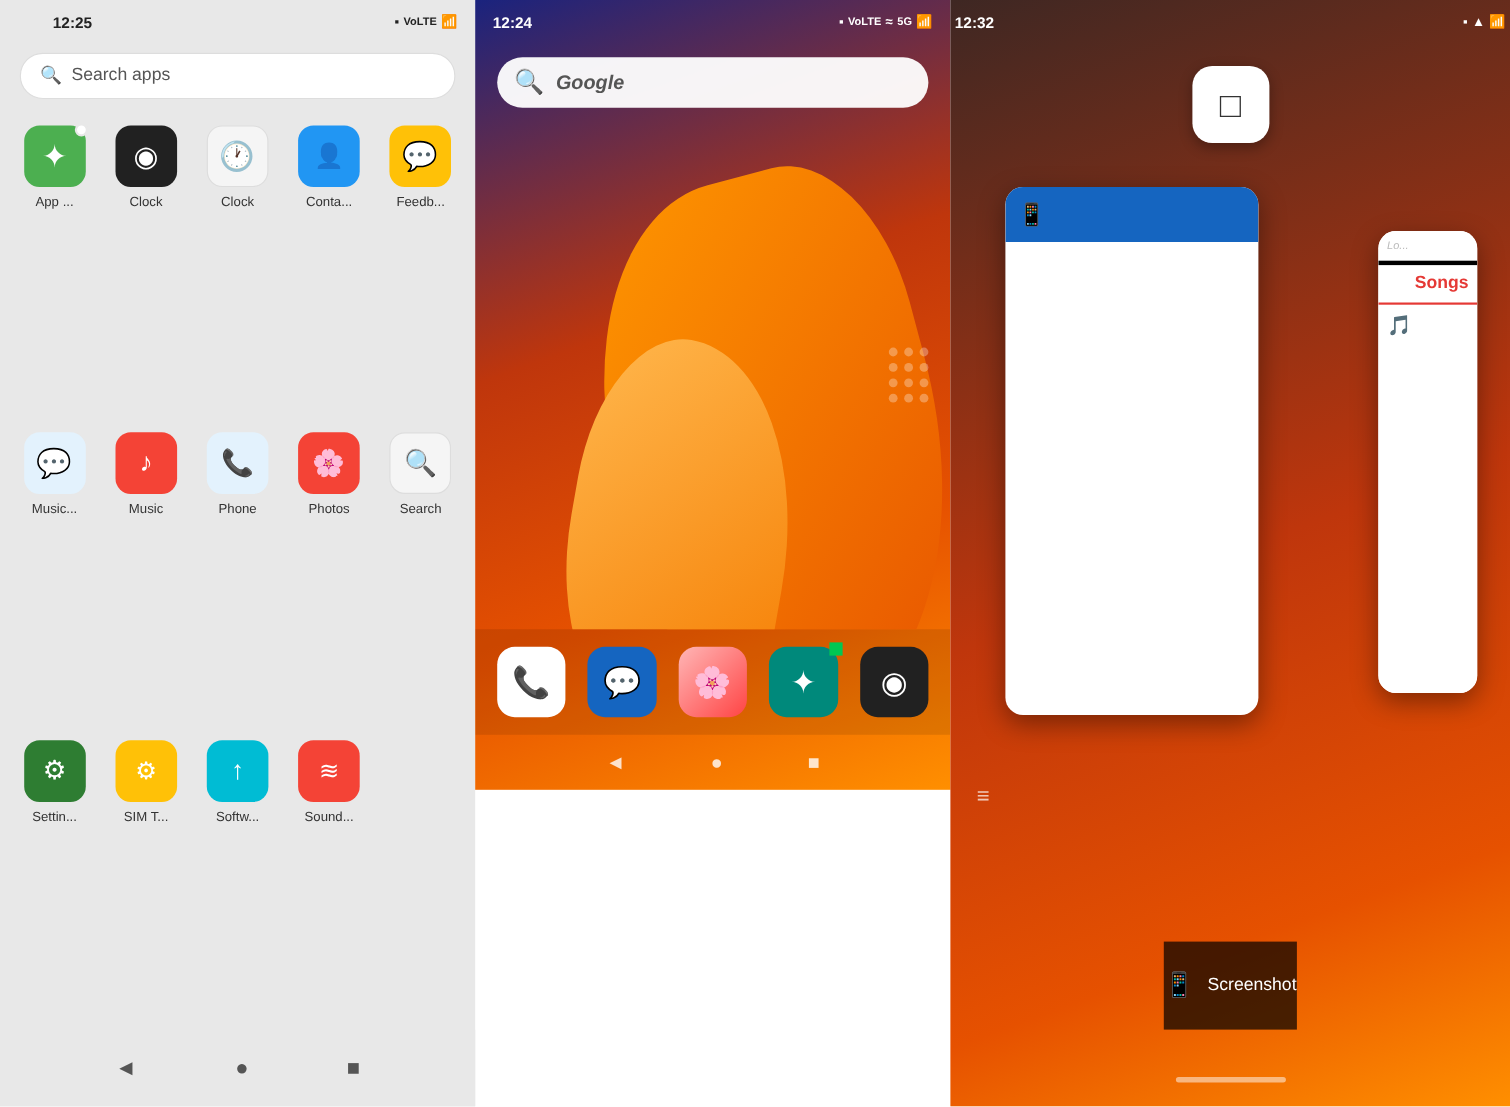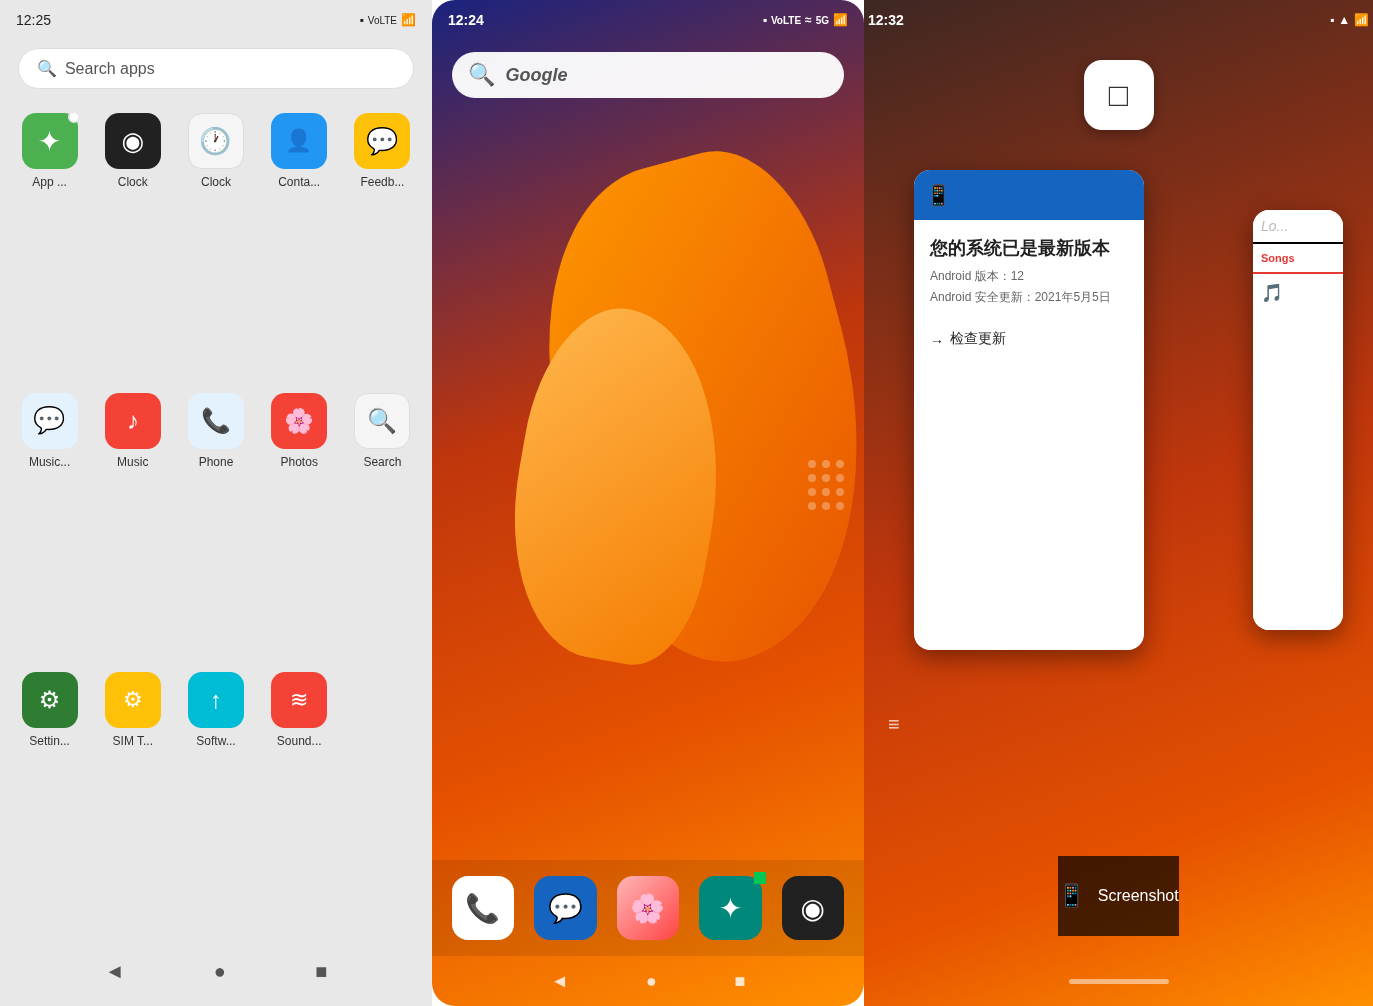--- a/index.html
+++ b/index.html
@@ -20,22 +20,23 @@
       flex-direction: column;
       position: relative;
     }
     .status-bar-1 {
       height: 40px;
       display: flex;
       align-items: center;
       justify-content: space-between;
       padding: 0 16px;
       font-size: 14px;
-      font-weight: 400;
+      font-weight: 700;
       color: #222;
+      margin-left: 32px;
     }
     .status-icons {
       display: flex;
       align-items: center;
       gap: 4px;
       font-size: 12px;
     }
     .search-bar {
       margin: 8px 18px 16px;
       background: white;
@@ -124,27 +125,26 @@
     .icon-photos { background: #f44336; }
     .icon-search { background: #f5f5f5; border: 1px solid #ddd; }
     .icon-settings { background: #2e7d32; }
     .icon-simt { background: #FFC107; }
     .icon-software { background: #00BCD4; }
     .icon-sound { background: #f44336; }
 
     
     .panel2 {
       width: 432px;
-      height: 1006px;
+      height: 718px;
       background: linear-gradient(160deg, #1a237e 0%, #bf360c 40%, #e65100 70%, #ff8f00 100%);
       display: flex;
       flex-direction: column;
       position: relative;
       overflow: hidden;
-      border-radius: 23px;
     }
     .status-bar-2 {
       height: 40px;
       display: flex;
       align-items: center;
       justify-content: space-between;
       padding: 0 16px;
       font-size: 14px;
       font-weight: 600;
       color: white;
@@ -340,31 +340,32 @@
       font-size: 20px;
     }
     .card-right-content {
       height: 100%;
       background: white;
       display: flex;
       flex-direction: column;
     }
     .card-right-search {
       padding: 8px;
-      font-size: 14px;
+      font-size: 10px;
       color: #bbb;
-      border-bottom: 2px solid #000000;
+      border-bottom: 4px solid #000000;
       font-style: italic;
     }
     .card-right-tab {
       padding: 8px;
       color: #e53935;
-      font-size: 11px;
+      font-size: 16px;
       font-weight: 600;
       border-bottom: 2px solid #e53935;
+      text-align: right;
     }
     .card-right-icon {
       padding: 8px;
       font-size: 18px;
     }
     .screenshot-bar {
       height: 80px;
       background: rgba(0,0,0,0.7);
       display: flex;
       align-items: center;
@@ -573,29 +574,20 @@
     <div class="recent-app-icon">
       <span style="font-size:32px;color:#333;">□</span>
     </div>
 
     <div class="recent-cards-container">
 
       <div class="recent-card card-main">
         <div class="card-header">
           <span class="card-header-icon">📱</span>
         </div>
-        <div class="card-content">
-          <div class="card-title">您的系统已是最新版本</div>
-          <div class="card-subtitle">Android 版本：12</div>
-          <div class="card-subtitle">Android 安全更新：2021年5月5日</div>
-          <div class="card-link">
-            <span>→</span>
-            <span>检查更新</span>
-          </div>
-        </div>
       </div>
 
       <div class="recent-card card-right" style="right:30px;top:60px;width:90px;height:420px;">
         <div class="card-right-content">
           <div class="card-right-search">Lo...</div>
           <div class="card-right-tab">Songs</div>
           <div class="card-right-icon">🎵</div>
         </div>
       </div>
 

